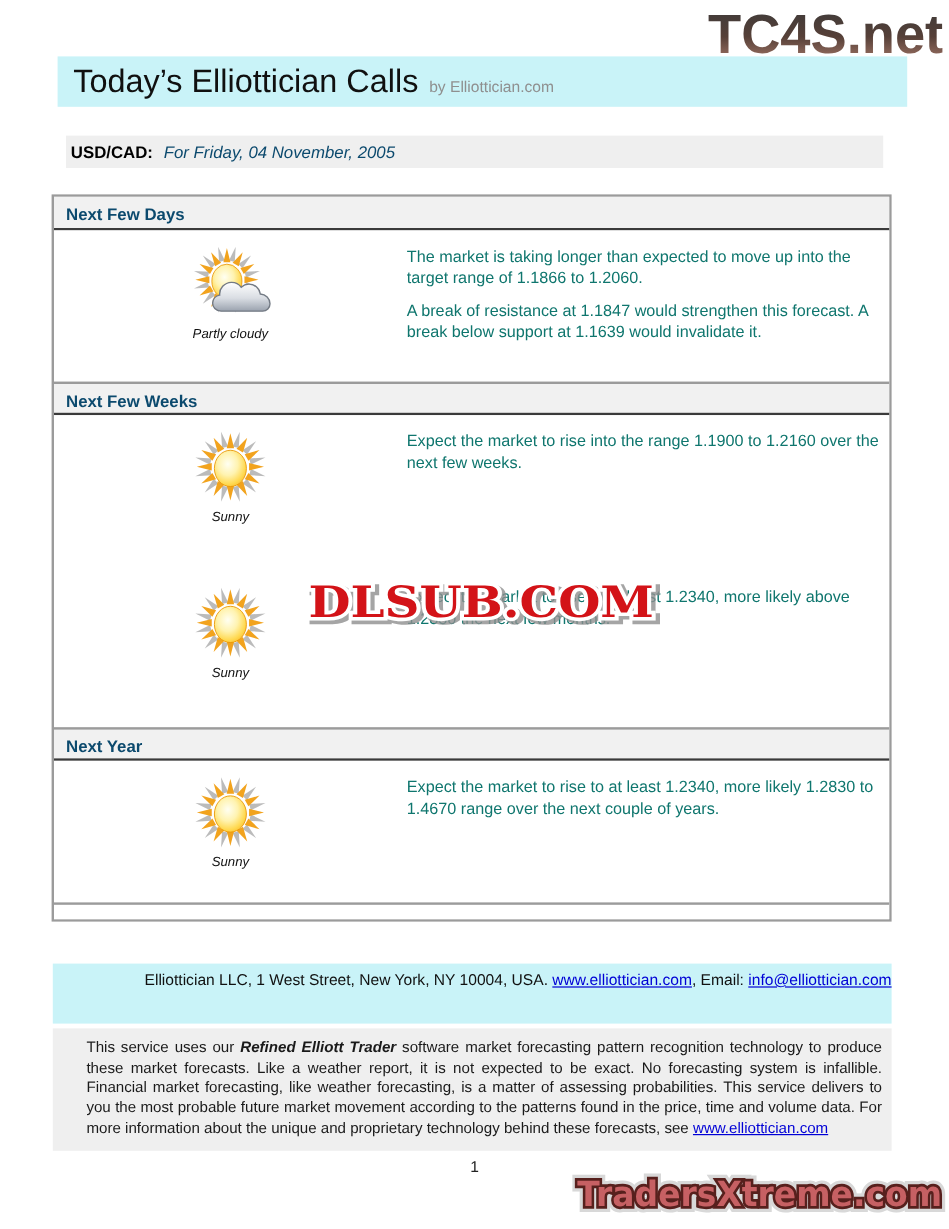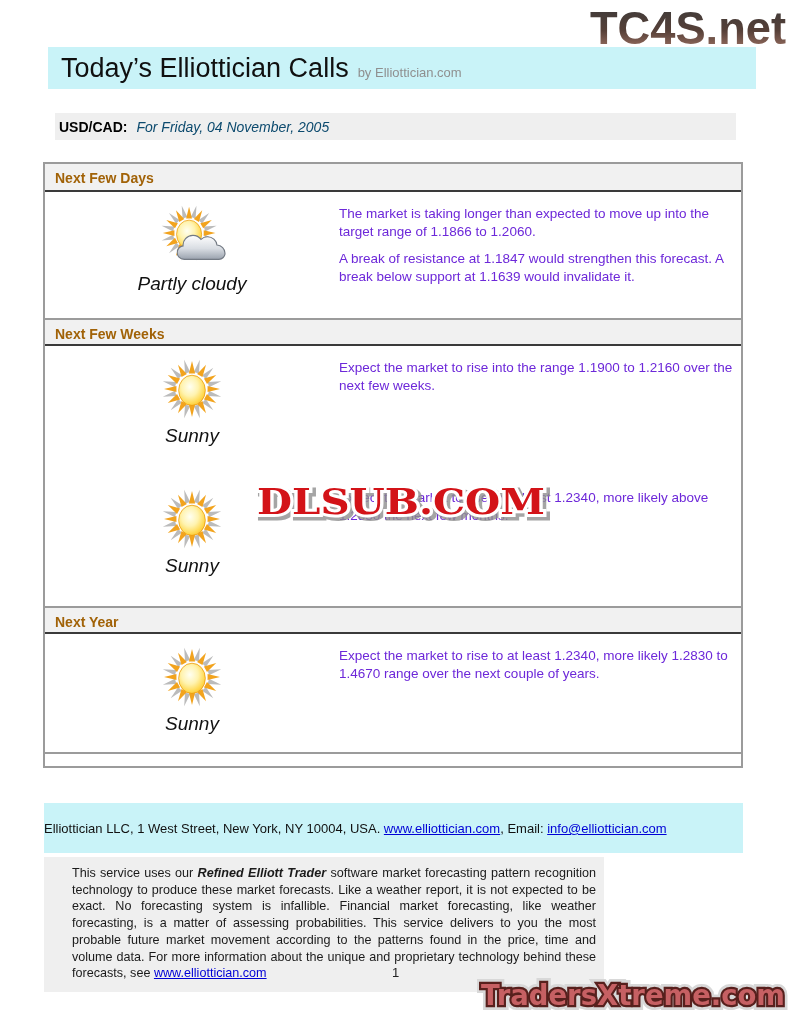--- a/index.html
+++ b/index.html
@@ -25,46 +25,46 @@
   }
   .pair-bar .pair{font-weight:bold;color:#000;}
   .pair-bar .date{font-style:italic;margin-left:9px;color:#0c4a6e;}
   
   .forecast-table{
     position:absolute;left:43px;top:162px;width:700px;
     border:2px solid #9b9b9b;background:#fff;box-sizing:border-box;
   }
   .section-header{
     background:#f1f1f1;border-bottom:2px solid #3a3a3a;
-    font-weight:bold;font-size:14px;color:#a16207;
+    font-weight:bold;font-size:14px;color:#0c4a6e;
     padding:5px 0 4px 10px;height:28px;box-sizing:border-box;line-height:18px;
   }
   .section-header.not-first{border-top:2px solid #9b9b9b;}
   .section-body{display:flex;background:#fff;}
   .sb-1{height:126px;} .sb-2{height:130px;} .sb-3{height:130px;} .sb-4{height:118px;}
   .icon-cell{width:294px;display:flex;flex-direction:column;align-items:center;padding-top:11px;box-sizing:border-box;}
-  .condition-label{font-style:italic;font-size:19px;color:#111;margin-top:4px;}
-  .text-cell{flex:1;padding:13px 8px 0 0;font-size:13.5px;line-height:1.36;color:#6d28d9;}
+  .condition-label{font-style:italic;font-size:11px;color:#111;margin-top:4px;}
+  .text-cell{flex:1;padding:13px 8px 0 0;font-size:13.5px;line-height:1.36;color:#0f766e;}
   .text-cell p{margin:0 0 8px 0;}
   .table-tail{border-top:2px solid #9b9b9b;height:12px;background:#fff;}
   
   .dlsub{position:absolute;left:252px;top:479px;z-index:5;}
   
   .contact-bar{
     position:absolute;left:44px;top:803px;width:699px;height:50px;
-    background:var(--header-bg,#c9f3f8);text-align:left;box-sizing:border-box;padding-top:18px;
+    background:var(--header-bg,#c9f3f8);text-align:right;box-sizing:border-box;padding-top:6px;
   }
   .contact-line1{font-size:13px;color:#111;}
   .contact-line2{margin-top:2px;color:#111;}
   .contact-line2 .phone{font-size:18px;}
   .contact-line2 .phone-note{font-size:13px;}
   a.doc-link{color:#0000d6;text-decoration:underline;cursor:pointer;}
   
   .disclaimer{
-    position:absolute;left:44px;top:857px;width:560px;min-height:96px;
+    position:absolute;left:44px;top:857px;width:699px;min-height:96px;
     background:var(--bar-bg,#f0f0f0);box-sizing:border-box;
     padding:8px 8px 10px 28px;font-size:12.6px;line-height:1.33;
     text-align:justify;color:#1a1a1a;
   }
   .disclaimer .ret{font-weight:bold;font-style:italic;}
   
   .page-number{position:absolute;left:0;top:965px;width:791px;text-align:center;font-size:13px;color:#222;}
   .tx-logo{position:absolute;left:477px;top:974px;}
   .svgdefs{position:absolute;width:0;height:0;overflow:hidden;}
 </style>

